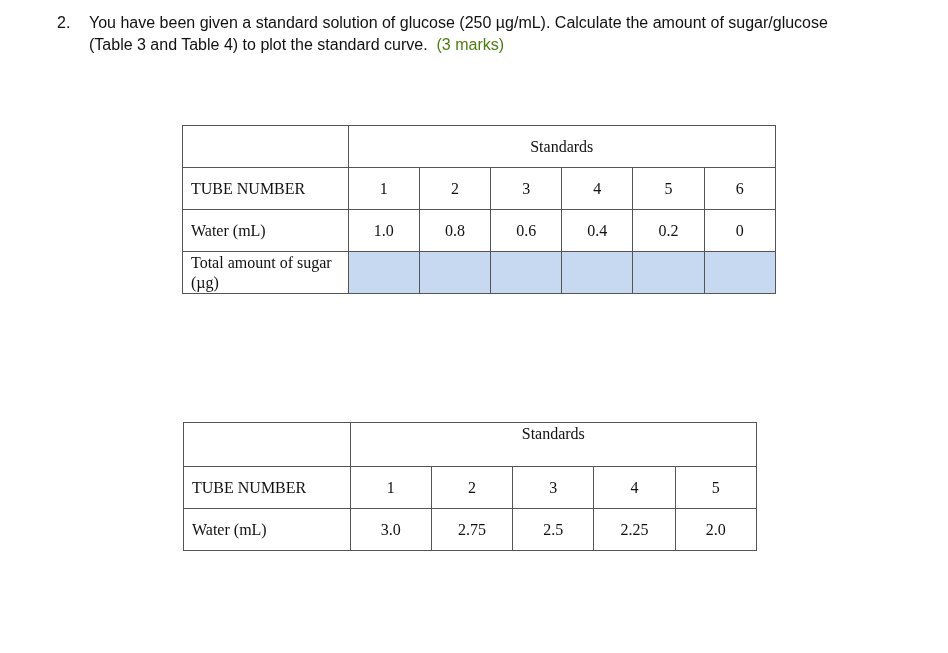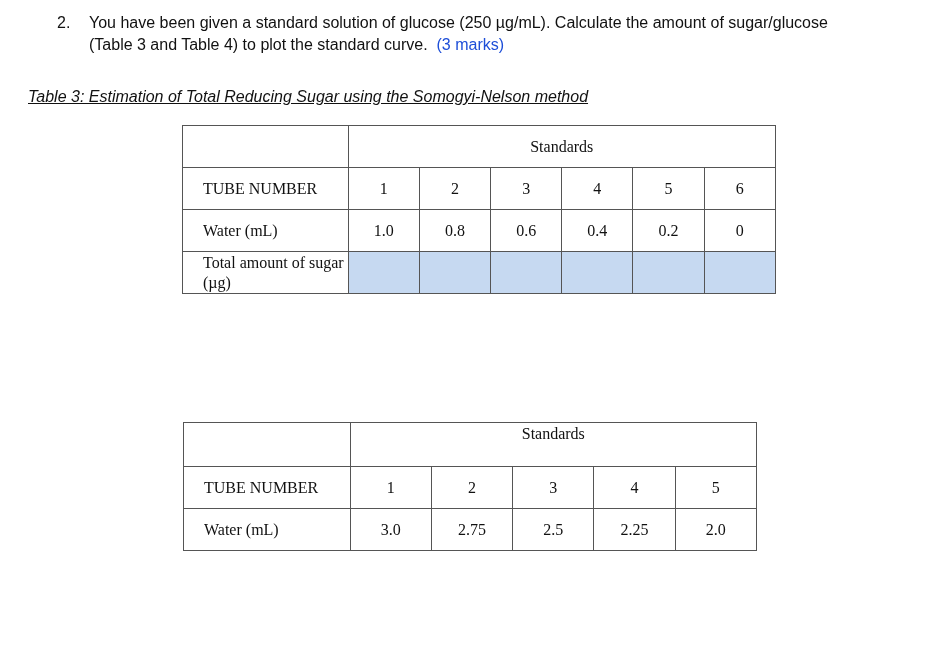--- a/index.html
+++ b/index.html
@@ -1,41 +1,40 @@
 <!DOCTYPE html>
 <html><head>
 <meta charset="utf-8">
 <style>
   body { margin:0; background:#fff; font-family:"Liberation Sans", sans-serif; color:#111; }
   .page { position:relative; width:948px; height:653px; overflow:hidden; }
   .q { position:absolute; left:57px; top:12px; font-size:16px; line-height:22px; }
   .q .num { position:absolute; left:0; top:0; }
   .q .body { position:absolute; left:32px; top:0; width:900px; }
-  .marks { color:#1d4ed8; }
+  .marks { color:#4d7c0f; }
   .caption { position:absolute; font-style:italic; text-decoration:underline; font-size:16px; }
   table { position:absolute; border-collapse:collapse; font-size:16px;font-family:Liberation Serif, serif; }
   td { border:1px solid #555; text-align:center; padding:0; }
-  td.lbl { text-align:left; padding-left:20px; line-height:20px; }
+  td.lbl { text-align:left; padding-left:8px; line-height:20px; }
   td.blank { background:#c6d9f1; }
   .t3 td { height:41px; }
   .t4 td { height:41px; }
 </style>
 </head>
 <body>
 
 <div class="page">
   <div class="q">
     <span class="num">2.</span>
     <div class="body">
       <div>You have been given a standard solution of glucose (250 µg/mL). Calculate the amount of sugar/glucose</div>
       <div><span>(Table 3 and Table 4) to plot the standard curve.</span>&nbsp;&nbsp;<span class="marks">(3 marks)</span></div>
     </div>
   </div>
 
-  <div class="caption" style="left:28px;top:88px;">Table 3:  Estimation of Total Reducing Sugar using the Somogyi-Nelson method</div>
 
   <table class="t3" style="left:182px;top:125px;width:594px;">
     <colgroup>
         <col style="width:165px">
         <col span="6" style="width:71px">
       </colgroup>
     <tbody>
         <tr>
       <td></td>
       <td colspan="6">Standards</td>

